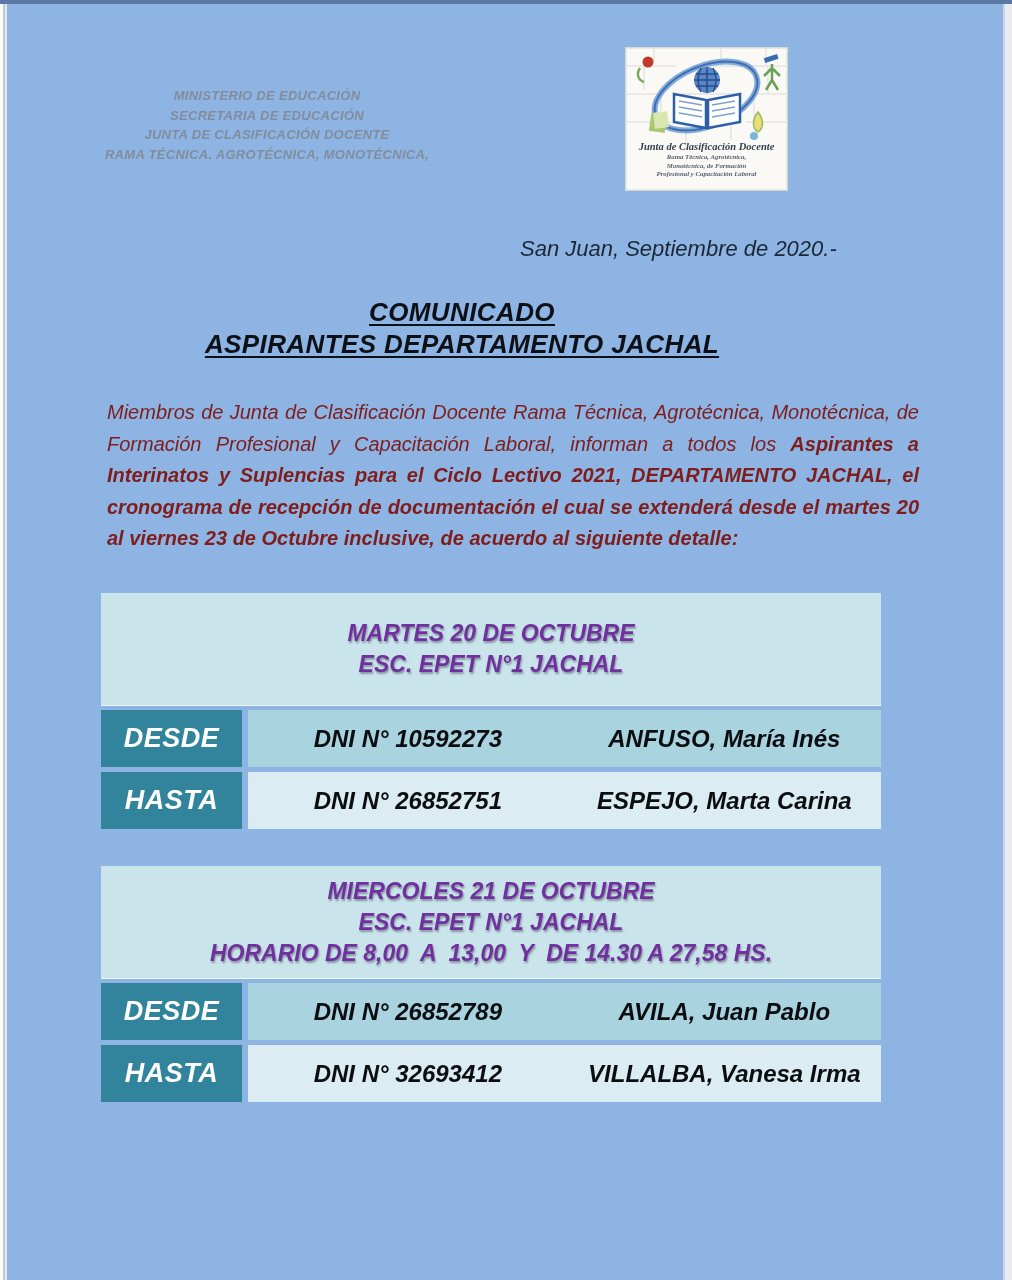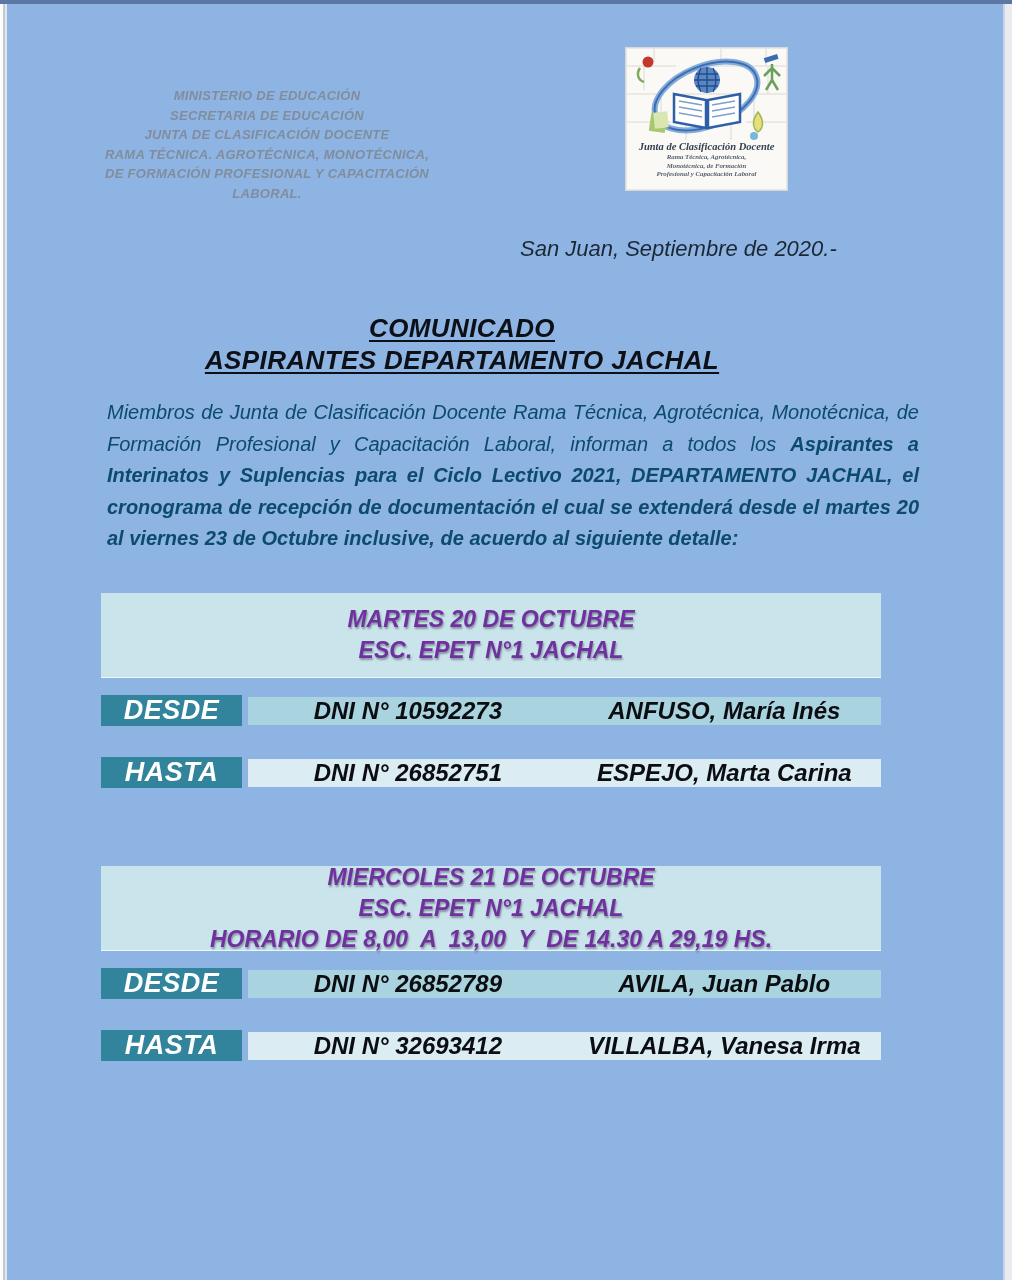--- a/index.html
+++ b/index.html
@@ -57,59 +57,59 @@
 
   
   .date-line {
     position:absolute; left:520px; top:232px; width:410px;
     text-align:left;
     font-size:22px; color:#1c2736;
   }
 
   
   .title-block {
-    position:absolute; left:0; top:308px; width:924px;
+    position:absolute; left:0; top:292px; width:924px;
     text-align:center;
     font-weight:bold; font-size:26px; line-height:32px;
     color:#0d1016; letter-spacing:0.4px;
   }
   .title-block .tline {
     text-decoration:underline;
     text-decoration-thickness:2px;
     text-underline-offset:3px;
   }
 
   
   .body-par {
     position:absolute; left:107px; top:393px; width:812px;
     font-size:20px; line-height:31.5px;
-    color:#0c4a6e;
+    color:#7f1d1d;
     text-align:justify;
   }
   .body-par .bold { font-weight:bold; }
 
   
   .sched-table {
     position:absolute; left:101px; width:780px;
   }
   .t1 { top:589px; }
   .t2 { top:862px; }
   .t-head {
-    height:84px;
+    height:112px;
     background:#c9e5eb;
     display:flex; flex-direction:column; justify-content:center;
     text-align:center;
     box-shadow:0 1px 0 #eef7f9;
   }
   .t-head .hline {
     color:#7030a0; font-weight:bold; font-size:23px; line-height:31px;
     white-space:pre-wrap;
     text-shadow:1px 2px 2px rgba(70,70,85,0.5);
   }
-  .t-row { display:flex; margin-top:5px; height:57px;align-items:center; }
+  .t-row { display:flex; margin-top:5px; height:57px; }
   .t-label {
     width:141px; margin-right:6px;
     background:#31849b;
     color:#ffffff; font-weight:bold; font-size:27px;
     display:flex; align-items:center; justify-content:center;
     letter-spacing:0.5px;
   }
   .t-content {
     flex:1; display:flex; align-items:center;
     font-weight:bold; font-size:24px; color:#0b0d10;
@@ -124,21 +124,20 @@
 
 <div class="page">
   <div class="edge-left"></div>
   <div class="edge-right"></div>
 
   <div class="letterhead">
     <div>MINISTERIO DE EDUCACIÓN</div>
     <div>SECRETARIA DE EDUCACIÓN</div>
     <div>JUNTA DE CLASIFICACIÓN DOCENTE</div>
     <div>RAMA TÉCNICA. AGROTÉCNICA, MONOTÉCNICA,</div>
-    <div>DE FORMACIÓN PROFESIONAL Y CAPACITACIÓN LABORAL.</div>
   </div>
 
   <div class="logo">
     <span>
       <svg width="161" height="92" viewBox="0 0 161 92">
 
         <g stroke="#e6e4e0" stroke-width="1.5" fill="none">
           <path d="M0 18 H50 M70 18 H161 M0 46 H30 M55 46 H110 M130 46 H161 M0 74 H45 M120 74 H161"></path>
           <path d="M28 0 V14 M95 0 V14 M140 0 V18 M18 18 V42 M142 18 V46 M35 46 V74 M128 50 V74 M60 74 V92 M105 74 V92"></path>
         </g>
@@ -205,21 +204,21 @@
         <div class="cell-dni">DNI N° 26852751</div>
         <div class="cell-name">ESPEJO, Marta Carina</div>
       </div>
     </div>
   </div>
 
   <div class="sched-table t2">
     <div class="t-head">
       <div class="hline">MIERCOLES 21 DE OCTUBRE</div>
       <div class="hline">ESC. EPET N°1 JACHAL</div>
-      <div class="hline">HORARIO DE 8,00  A  13,00  Y  DE 14.30 A 29,19 HS.</div>
+      <div class="hline">HORARIO DE 8,00  A  13,00  Y  DE 14.30 A 27,58 HS.</div>
     </div>
     <div class="t-row row-a">
       <div class="t-label">DESDE</div>
       <div class="t-content">
         <div class="cell-dni">DNI N° 26852789</div>
         <div class="cell-name">AVILA, Juan Pablo</div>
       </div>
     </div>
     <div class="t-row row-b">
       <div class="t-label">HASTA</div>

